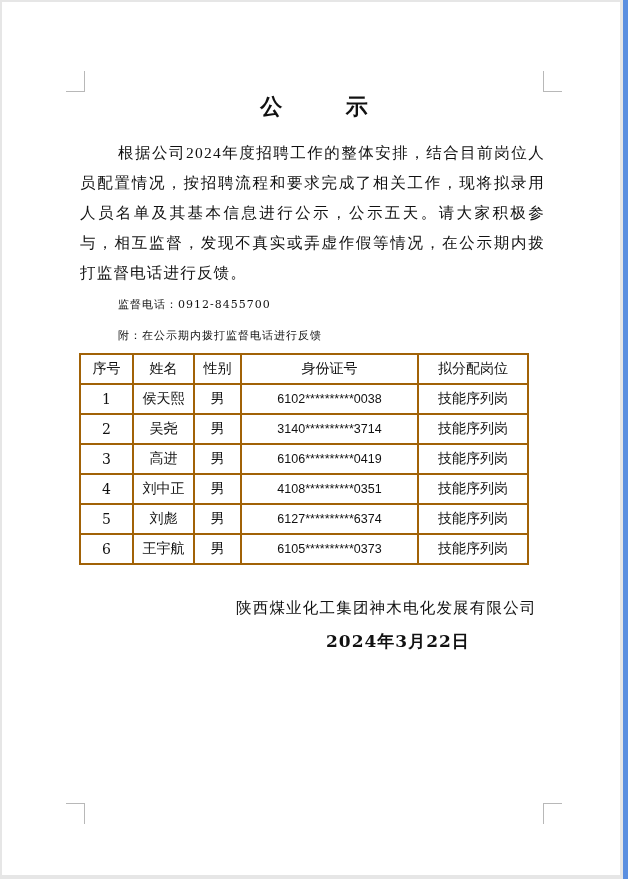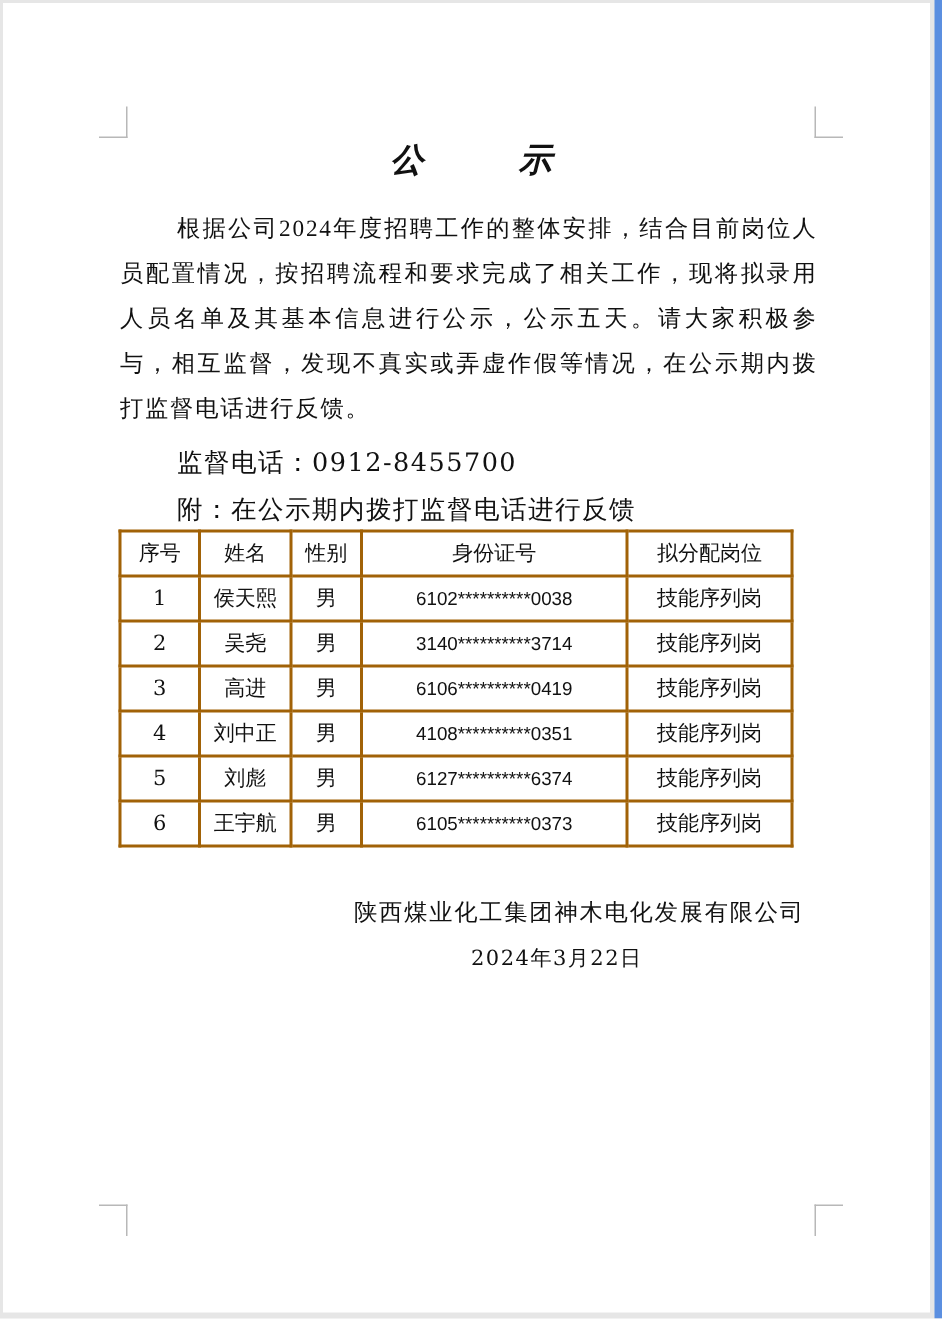--- a/index.html
+++ b/index.html
@@ -18,29 +18,29 @@
     background: #5b8fe0;
   }
   .corner { position: absolute; width: 18px; height: 20px; border-color: #b8b8b8; border-style: solid; border-width: 0; }
   .c-tl { left: 66px; top: 71px; border-right-width: 1px; border-bottom-width: 1px; }
   .c-tr { left: 543px; top: 71px; border-left-width: 1px; border-bottom-width: 1px; }
   .c-bl { left: 66px; top: 803px; border-right-width: 1px; border-top-width: 1px; }
   .c-br { left: 543px; top: 803px; border-left-width: 1px; border-top-width: 1px; }
 
   .title {
     position: absolute; left: 0; width: 628px; top: 92px; text-align: center;
-    font-size: 22px; font-weight: bold; letter-spacing: 28px; text-indent: 28px; font-style: italic;
+    font-size: 22px; font-weight: bold; letter-spacing: 28px; text-indent: 28px;
   }
   .para {
     position: absolute; left: 80px; top: 138px; width: 465px;
     font-size: 15.5px; line-height: 30px; text-indent: 38px;
     text-align: justify; letter-spacing: 1.2px; font-family: Liberation Serif, serif;
   }
   .line {
-    position: absolute; left: 118px; font-size: 17px; letter-spacing: 1px;
+    position: absolute; left: 118px; font-size: 11px; letter-spacing: 1px;
   }
   .phone { top: 297px; }
   .annex { top: 328px; }
 
   table.roster {
     position: absolute; left: 79px; top: 353px; border-collapse: collapse;
     font-size: 14px;
   }
   table.roster td, table.roster th {
     border: 2px solid #a16207; height: 28px; padding: 0; text-align: center;
@@ -50,21 +50,21 @@
   .col-name { width: 59px; }
   .col-sex { width: 45px; }
   .col-id { width: 175px; font-family: Liberation Sans, sans-serif; font-size: 12.5px; }
   .col-post { width: 108px; }
   th.col-id { font-family: Liberation Mono, monospace; font-size: 14px; }
 
   .sign-org {
     position: absolute; left: 236px; top: 598px; font-size: 15.5px; letter-spacing: 1.2px;
   }
   .sign-date {
-    position: absolute; left: 314px; top: 630px; font-size: 14px; letter-spacing: 1px;
+    position: absolute; left: 326px; top: 630px; font-size: 17px; letter-spacing: 1px; font-weight: bold;
   }
 </style>
 </head>
 <body>
 
 <div class="page"></div>
 <div class="edge-strip"></div>
 
 <div class="corner c-tl"></div>
 <div class="corner c-tr"></div>

